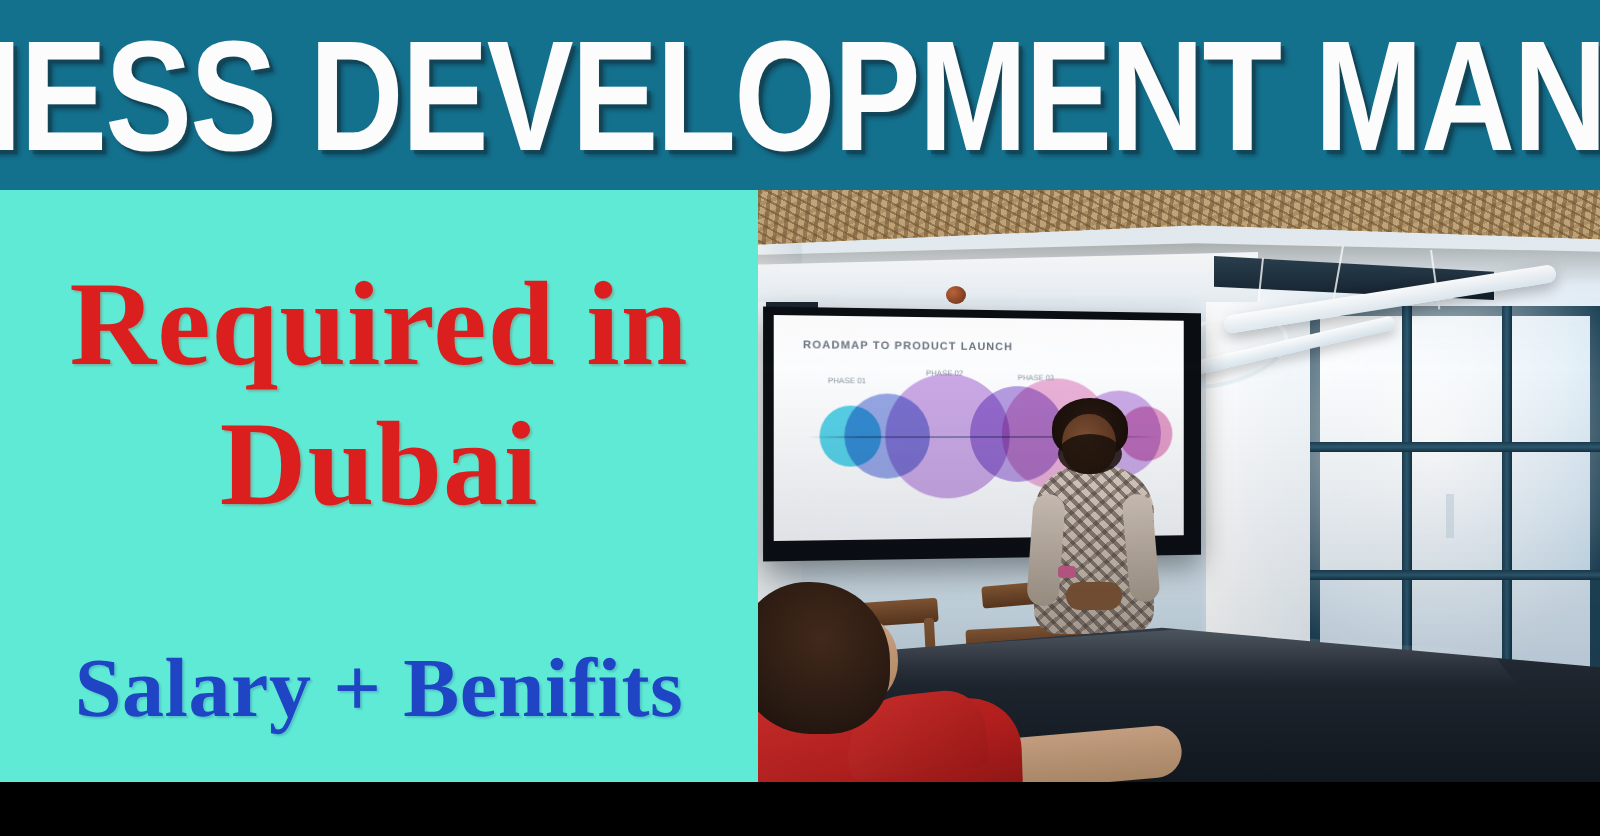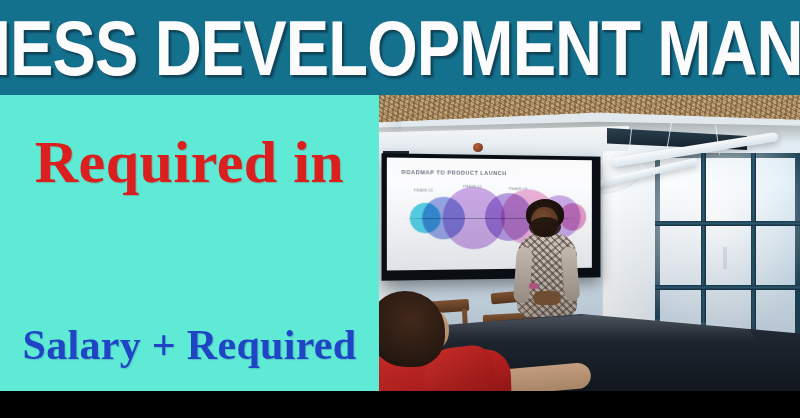--- a/index.html
+++ b/index.html
@@ -454,21 +454,22 @@
 <body>
 
 <div id="poster">
 
   <div id="header-banner">
     <div id="header-title">BUSINESS DEVELOPMENT MANAGER</div>
   </div>
 
   <div id="left-panel">
     <div id="headline-required">Required in</div>
-    <div id="subline-salary">Salary + Required</div>
+    <div id="headline-dubai">Dubai</div>
+    <div id="subline-salary">Salary + Benifits</div>
   </div>
 
   <div id="photo">
 
     <div class="ph" id="wall-back"></div>
     <div class="ph" id="window-wall"></div>
     <div class="ph" id="wall-white-strip"></div>
     <div class="ph" id="win-frame-outer"></div>
     <div class="ph" id="pane-sheen"></div>
     <div class="ph" id="glow"></div>

